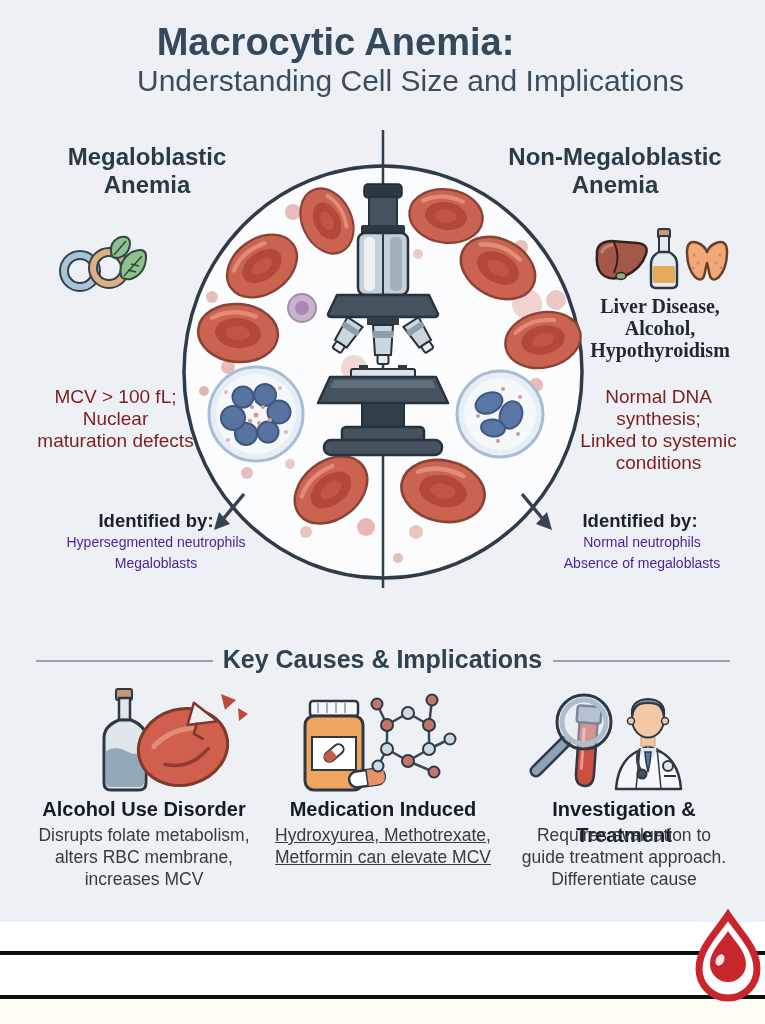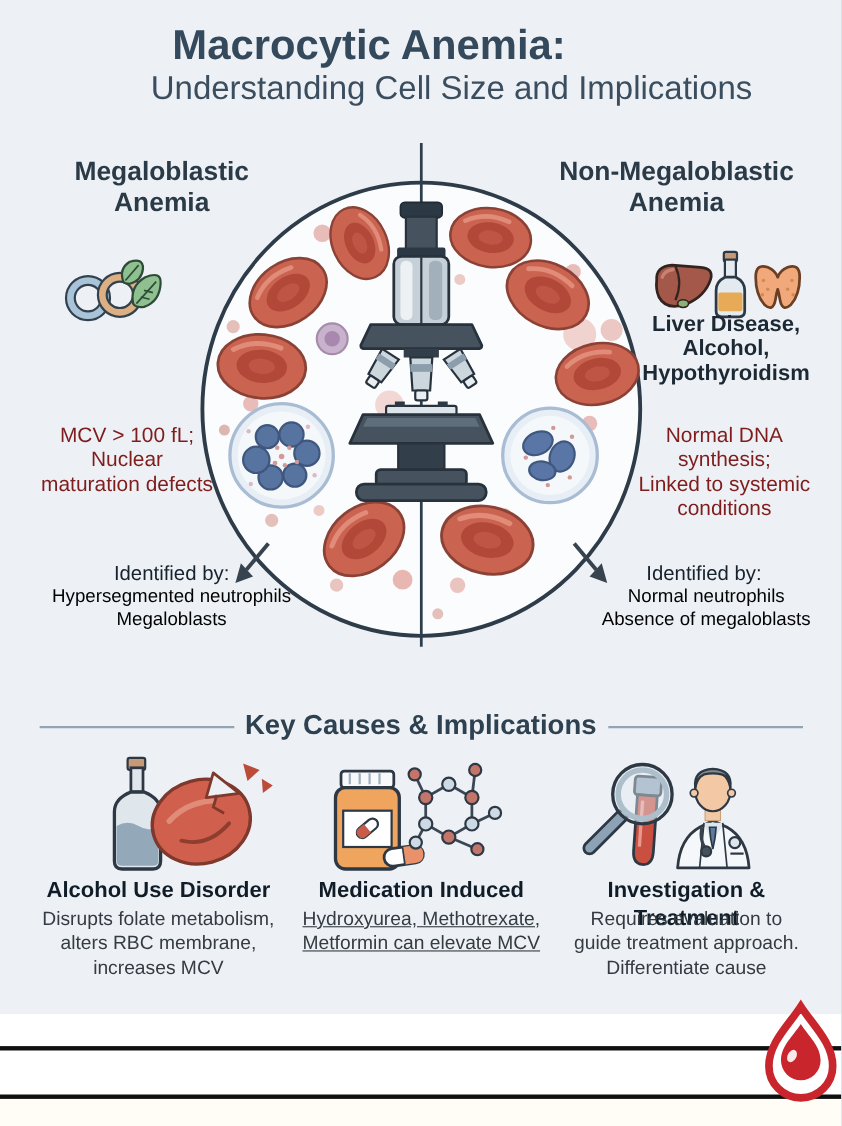--- a/index.html
+++ b/index.html
@@ -7,28 +7,28 @@
         font-family:"Liberation Sans",sans-serif;overflow:hidden;}
   svg.art{position:absolute;left:0;top:0;width:765px;height:1024px;}
   .txt{position:absolute;text-align:center;white-space:pre-line;color:#2e3740;}
   .title{top:20px;left:0;width:671px;font-size:38px;font-weight:700;color:#35495c;line-height:44px;}
   .subtitle{top:62px;left:0;width:765px;font-size:30px;font-weight:400;color:#3b4e60;line-height:38px;padding-left:28px;}
   .branch-heading{font-size:24px;font-weight:700;line-height:28px;color:#2b3a47;}
   .mega-heading{top:143px;left:38px;width:218px;}
   .nonmega-heading{top:143px;left:500px;width:230px;}
   .cause{font-size:20px;font-weight:700;line-height:22px;color:#1c2833;}
   .mega-cause{top:295px;left:28px;width:165px;}
-  .nonmega-cause{top:284px;left:566px;width:188px;}
+  .nonmega-cause{top:295px;left:566px;width:188px;font-family:Liberation Serif, serif;}
   .mech{font-size:19px;font-weight:400;line-height:22px;color:#7f1d1d;}
   .mega-mech{top:386px;left:13px;width:205px;}
   .nonmega-mech{top:386px;left:556px;width:205px;}
-  .ident-label{font-size:18.5px;font-weight:400;line-height:21px;color:#17222c;}
+  .ident-label{font-size:18.5px;font-weight:700;line-height:21px;color:#17222c;}
   .mega-ident-label{top:510px;left:56px;width:200px;}
   .nonmega-ident-label{top:510px;left:534px;width:212px;}
-  .ident-body{font-size:17px;font-weight:400;line-height:20.5px;color:#000000;}
+  .ident-body{font-size:14px;font-weight:400;line-height:20.5px;color:#4c1d95;}
   .mega-ident-body{top:532px;left:32px;width:248px;}
   .nonmega-ident-body{top:532px;left:524px;width:236px;}
   .section-heading{top:644px;left:0;width:765px;font-size:25px;font-weight:700;color:#2e4150;line-height:30px;}
   .card-title{font-size:20px;font-weight:700;line-height:26px;color:#101d28;}
   .ct1{top:796px;left:32px;width:224px;}
   .ct2{top:796px;left:271px;width:224px;}
   .ct3{top:796px;left:509px;width:230px;}
   .card-body{font-size:17.5px;font-weight:400;line-height:22px;color:#343b42;}
   .cb1{top:824px;left:22px;width:244px;}
   .cb2{top:824px;left:261px;width:244px;text-decoration:underline;}

